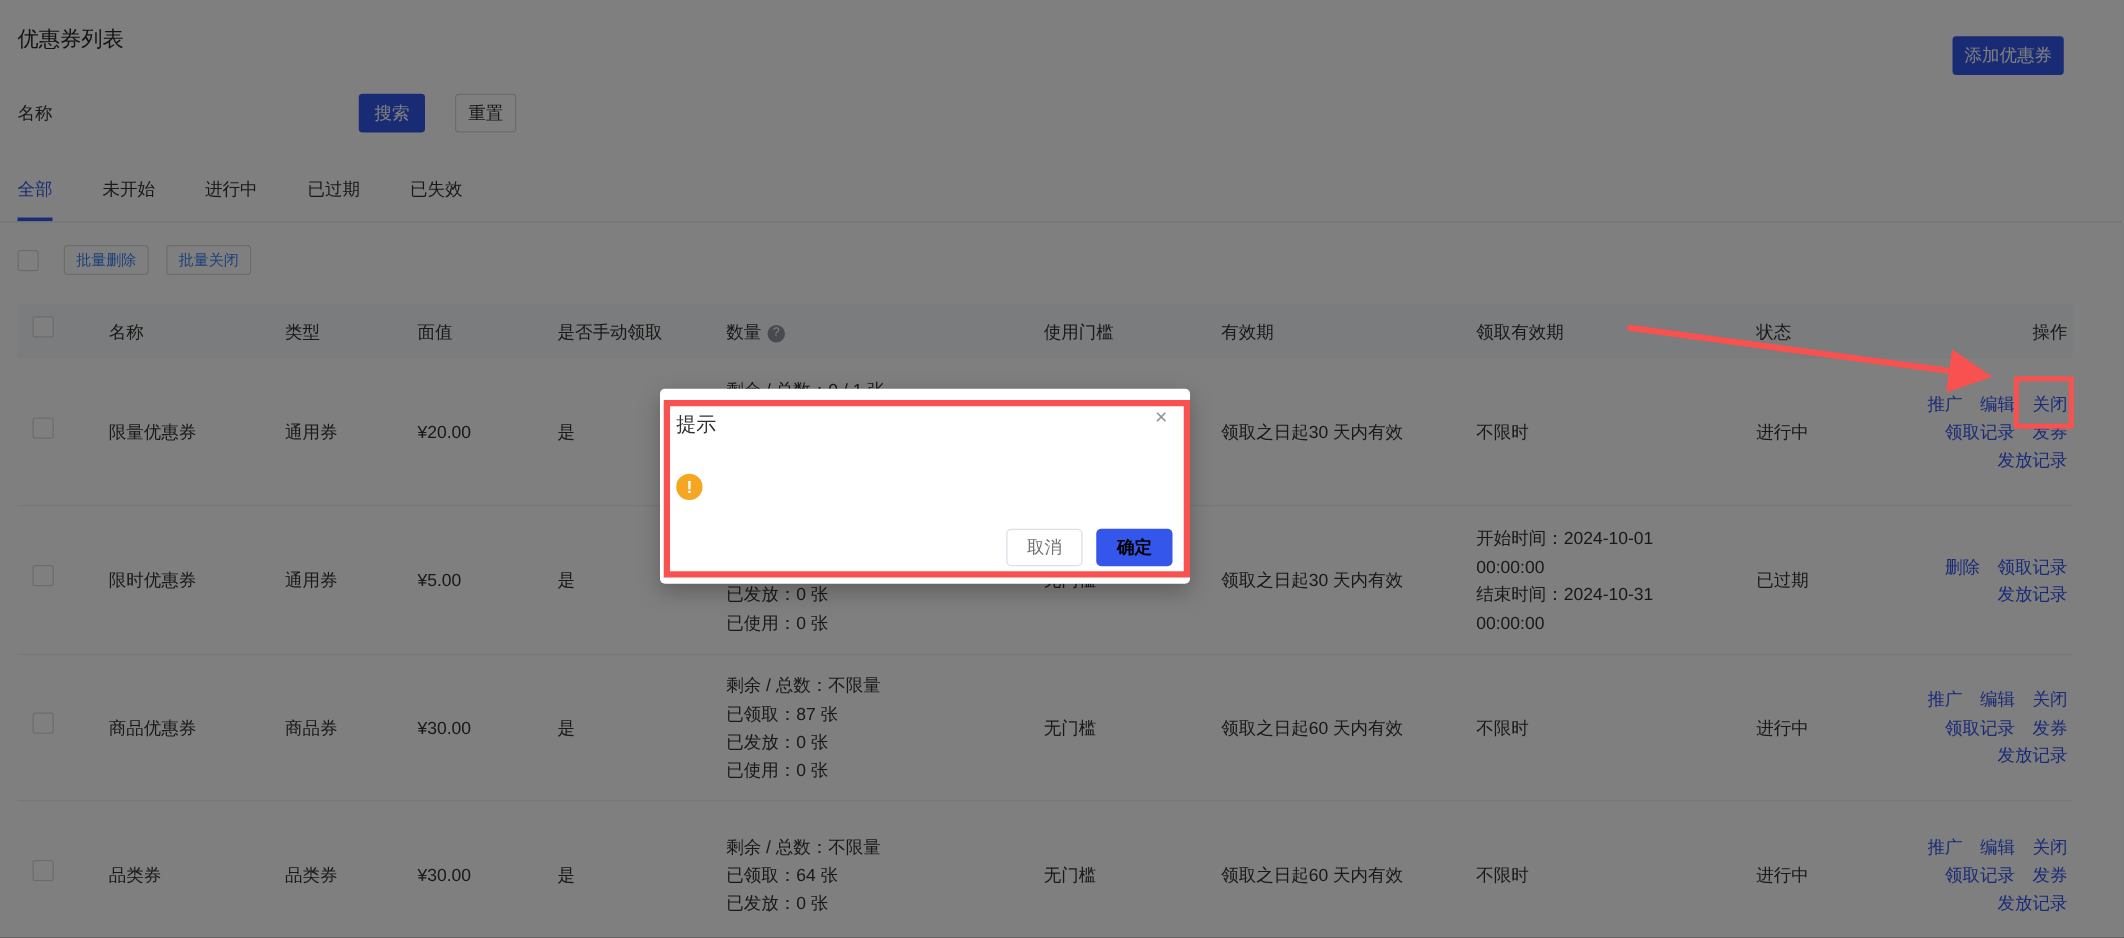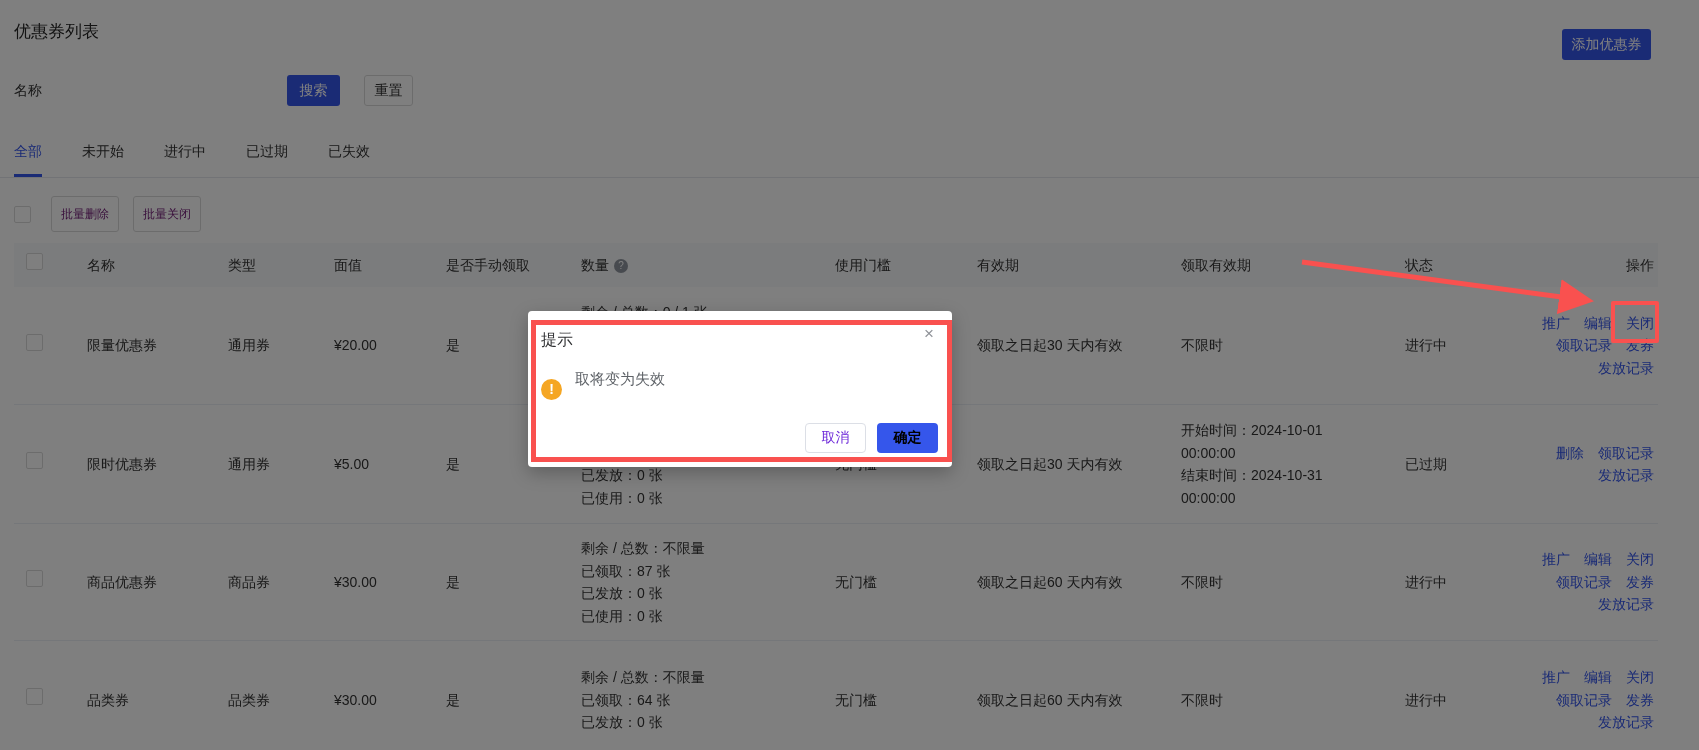--- a/index.html
+++ b/index.html
@@ -21,22 +21,22 @@
   
   .tabs{position:absolute;left:14px;top:143px;display:flex;gap:40px;font-size:14px;justify-content:center;}
   .tab{color:#333;padding-bottom:18px;cursor:pointer;}
   .tab.active{color:var(--brand);}
   .tabs-line{position:absolute;left:0;top:177px;width:1699px;height:1px;background:#e4e7ed;}
   .tabs-underline{position:absolute;left:14px;top:174px;width:28px;height:3px;background:var(--brand);}
   
   .batch{position:absolute;left:14px;top:196px;display:flex;align-items:center;gap:14px;}
   .checkbox{width:15px;height:15px;border:1px solid #d9d9d9;border-radius:2px;background:#fff;display:inline-block;}
   .batch .checkbox{margin-right:6px;}
-  .batch-btn{height:36px;padding:0 9px;background:#fff;border:1px solid #d9d9d9;border-radius:3px;
-             font-size:12px;color:#701a75;}
+  .batch-btn{height:24px;padding:0 9px;background:#fff;border:1px solid #d9d9d9;border-radius:3px;
+             font-size:12px;color:#3b82f6;}
   
   .table{position:absolute;left:14px;top:243px;width:1644px;}
   .trow{display:grid;grid-template-columns:73px 141px 106px 112px 135px 254px 142px 204px 224px 116px 137px;
         align-items:center;border-bottom:1px solid #ebeef5;}
   .thead{height:44px;background:#f7f8fa;font-size:14px;color:#333;border-bottom:none;}
   .trow .c{font-size:14px;line-height:22.5px;}
   .c-cb{padding-left:12px;}
   .c-right{text-align:right;padding-right:4px;}
   .multi div{white-space:nowrap;}
   .multi div:empty::before{content:"\00a0";}
@@ -50,21 +50,21 @@
   
   .modal{position:absolute;left:528px;top:311px;width:424px;height:156px;background:#fff;border-radius:4px;
          box-shadow:0 6px 18px rgba(0,0,0,.25);z-index:20;}
   .modal-title{position:absolute;left:13px;top:19px;font-size:16px;color:#303133;}
   .modal-close{position:absolute;left:391px;top:13px;width:20px;height:20px;color:#909399;font-size:17px;
                line-height:20px;text-align:center;cursor:pointer;}
   .warn-icon{position:absolute;left:13px;top:68px;width:21px;height:21px;border-radius:50%;background:#f5a623;
              color:#fff;font-size:14px;font-weight:bold;text-align:center;line-height:21px;}
   .modal-msg{position:absolute;left:47px;top:55px;width:360px;font-size:15px;color:#5f6368;line-height:26px;}
   .btn-cancel{position:absolute;left:277px;top:112px;width:61px;height:30px;background:#fff;border:1px solid #dcdfe6;
-              border-radius:4px;font-size:14px;color:#6d28d9;}
+              border-radius:4px;font-size:14px;color:#737373;}
   .btn-confirm{position:absolute;left:349px;top:112px;width:61px;height:30px;background:var(--brand);border:none;
                border-radius:4px;font-size:14px;color:#000000;font-weight:bold;}
   
   .anno{position:absolute;z-index:30;pointer-events:none;}
   .anno-modal-rect{left:531px;top:320px;width:421px;height:142px;border:5px solid var(--anno);box-sizing:border-box;}
   .anno-close-rect{left:1611px;top:301px;width:48px;height:42px;border:4px solid var(--anno);box-sizing:border-box;border-radius:2px;}
   .anno-arrow{left:1296px;top:252px;}
 </style>
 </head>
 <body>
@@ -213,21 +213,20 @@
       </div>
   </div>
 
   <div class="mask"></div>
 
   <div class="modal">
     <div class="modal-title">提示</div>
     <div class="modal-close">×</div>
     <div class="warn-icon">!</div>
     <div class="modal-msg" id="modal-msg">
-        <div>取将变为失效</div>
       </div>
     <button class="btn-cancel">取消</button>
     <button class="btn-confirm">确定</button>
   </div>
 
   <div class="anno anno-modal-rect"></div>
   <div class="anno anno-close-rect"></div>
   <svg class="anno anno-arrow" width="320" height="62">
     <defs>
       <marker id="ah" markerWidth="7" markerHeight="7" refX="5" refY="3.5" orient="auto">

